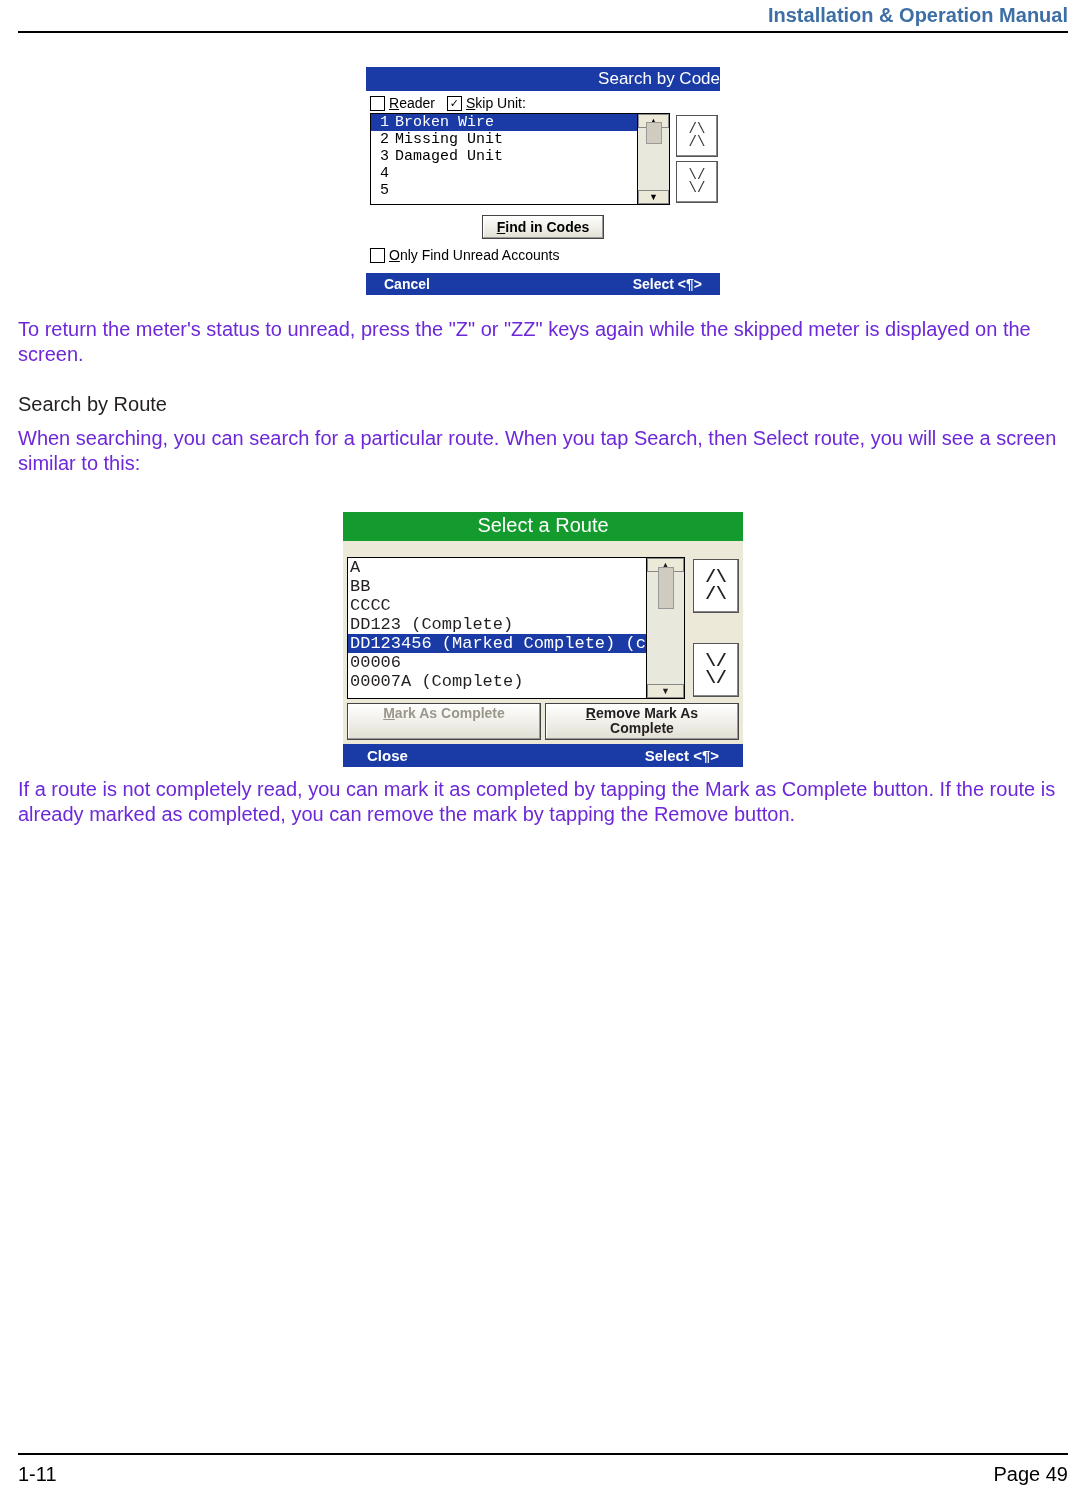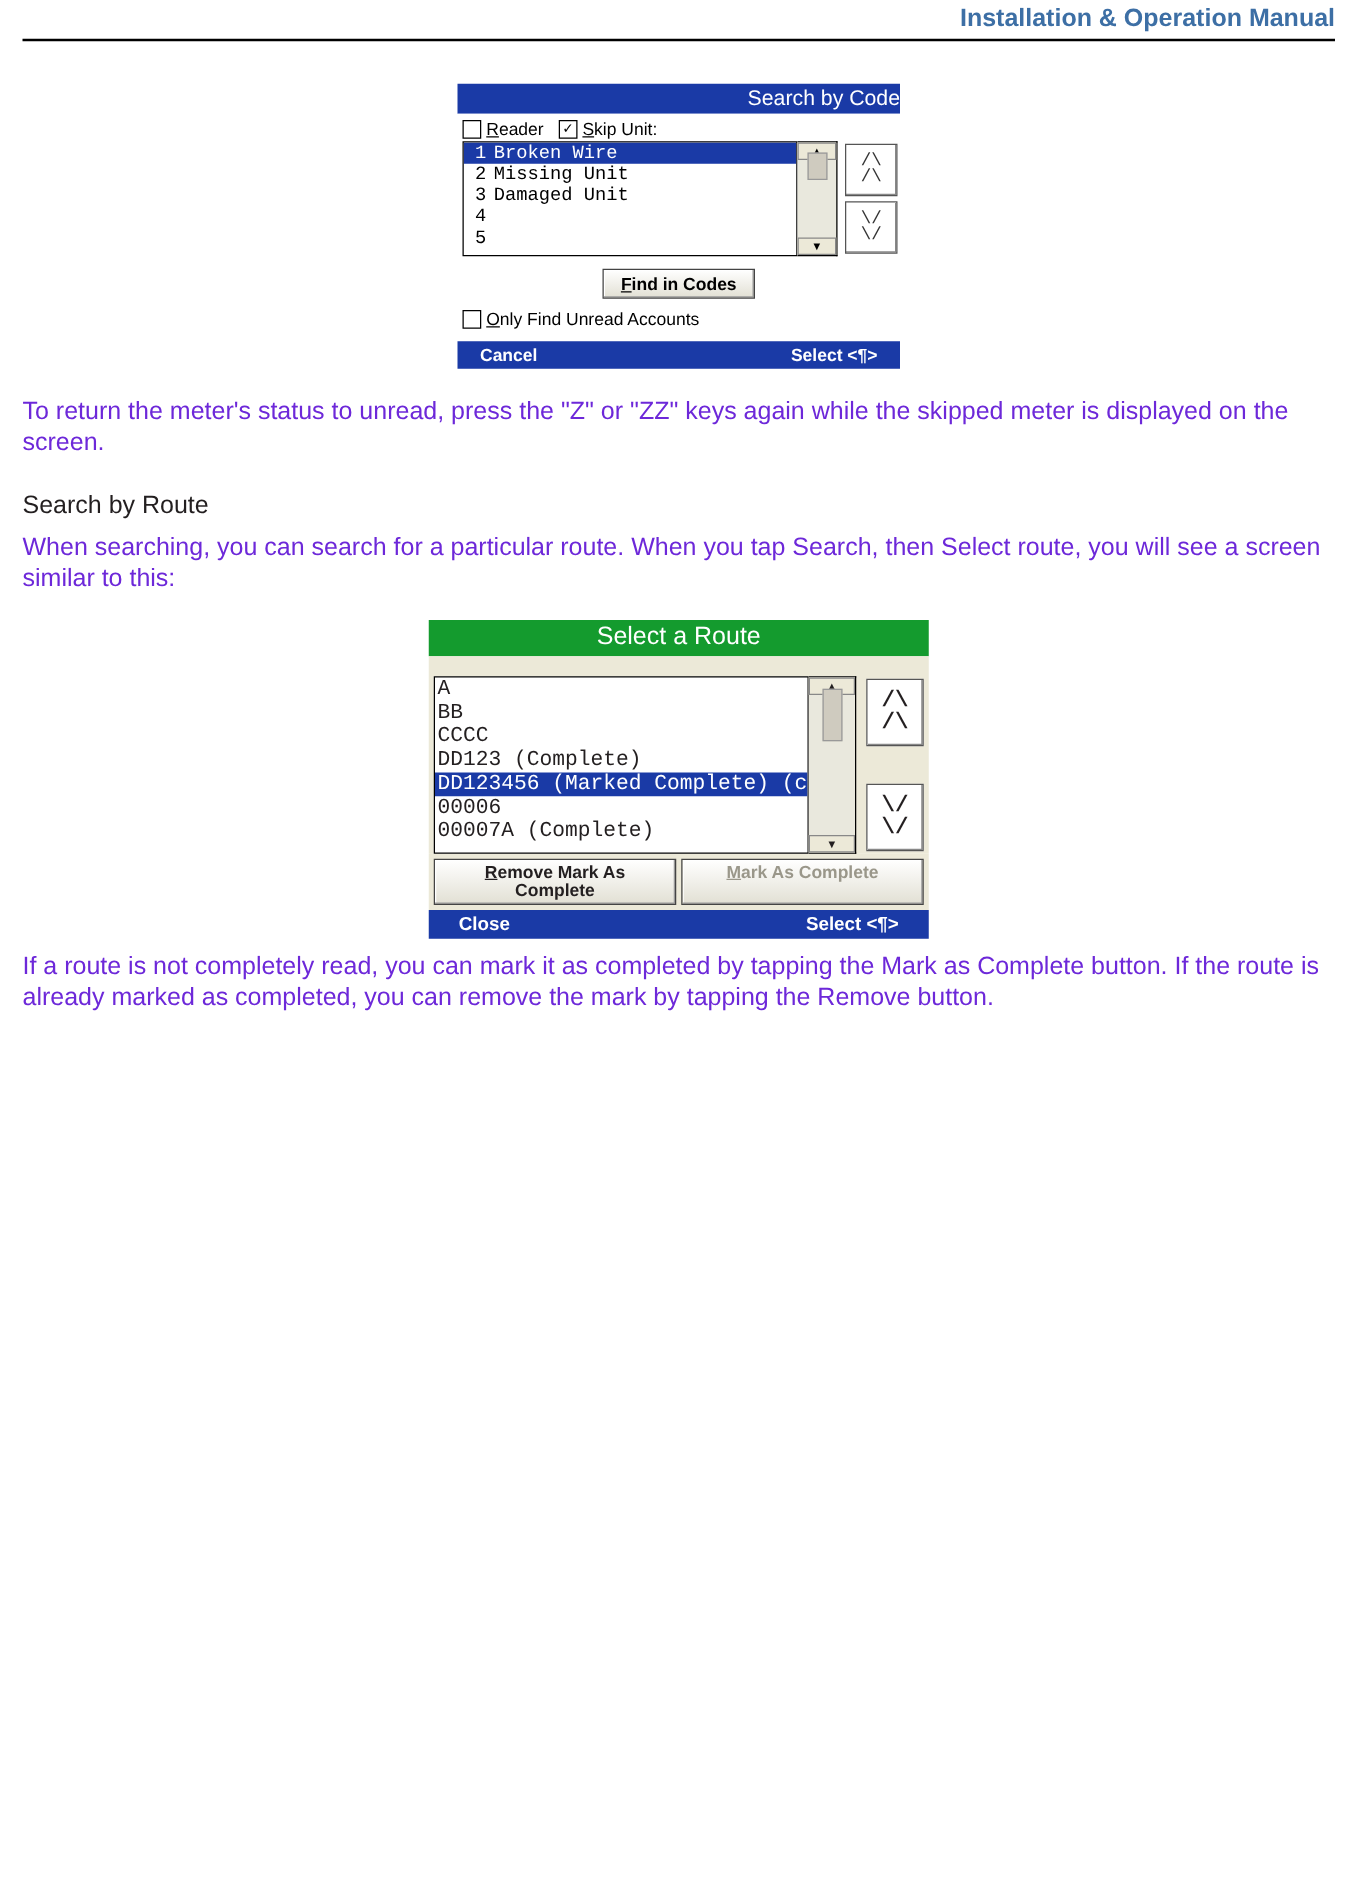--- a/index.html
+++ b/index.html
@@ -359,21 +359,21 @@
       </div>
     </div>
   </div>
 
   <div class="body-text">To return the meter's status to unread, press the "Z" or "ZZ" keys again while the skipped meter is displayed on the screen.</div>
 
   <div class="section-head">Search by Route</div>
 
   <div class="body-text" style="margin-top:0">When searching, you can search for a particular route.  When you tap Search, then Select route, you will see a screen similar to this:</div>
 
-  <div class="widget-wrap" style="margin-top:20px">
+  <div class="widget-wrap" style="margin-top:36px">
     <div class="sar">
       <div class="sar-titlebar">Select a Route</div>
 
       <div class="sar-middle">
         <div class="sar-list">
           <div class="sar-list-row">A</div>
           <div class="sar-list-row">BB</div>
           <div class="sar-list-row">CCCC</div>
           <div class="sar-list-row">DD123 (Complete)</div>
           <div class="sar-list-row sel">DD123456 (Marked Complete) (cur</div>
@@ -385,27 +385,34 @@
           <div class="sb-thumb" style="margin-top:-80px;height:40px"></div>
           <div class="sb-btn">▼</div>
         </div>
         <div class="sar-arrows">
           <div class="arrow-pair-big">/\<br>/\</div>
           <div class="arrow-pair-big">\/<br>\/</div>
         </div>
       </div>
 
       <div class="sar-btnrow">
+        <div class="sar-btn disabled"><u>M</u><span>ark As Complete</span></div>
         <div class="sar-btn"><u>R</u><span>emove Mark As</span><br><span>Complete</span></div>
-        <div class="sar-btn disabled"><u>M</u><span>ark As Complete</span></div>
       </div>
 
       <div class="sar-footer">
         <span>Close</span>
         <span>Select &lt;¶&gt;</span>
       </div>
     </div>
   </div>
 
   <div class="body-text" style="margin-top:10px">If a route is not completely read, you can mark it as completed by tapping the Mark as Complete button.  If the route is already marked as completed, you can remove the mark by tapping the Remove button.</div>
 
+  <div class="page-footer">
+    <hr class="foot-rule">
+    <div class="foot-row">
+      <span class="left">1-11</span>
+      <span class="right">Page 49</span>
+    </div>
+  </div>
 
 </div>
 
 </body></html>

